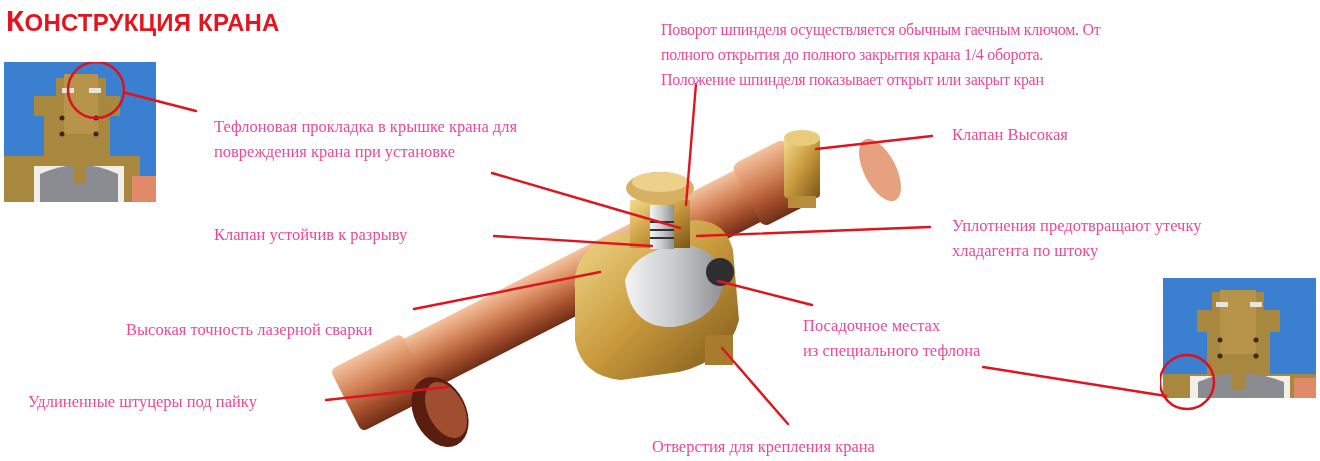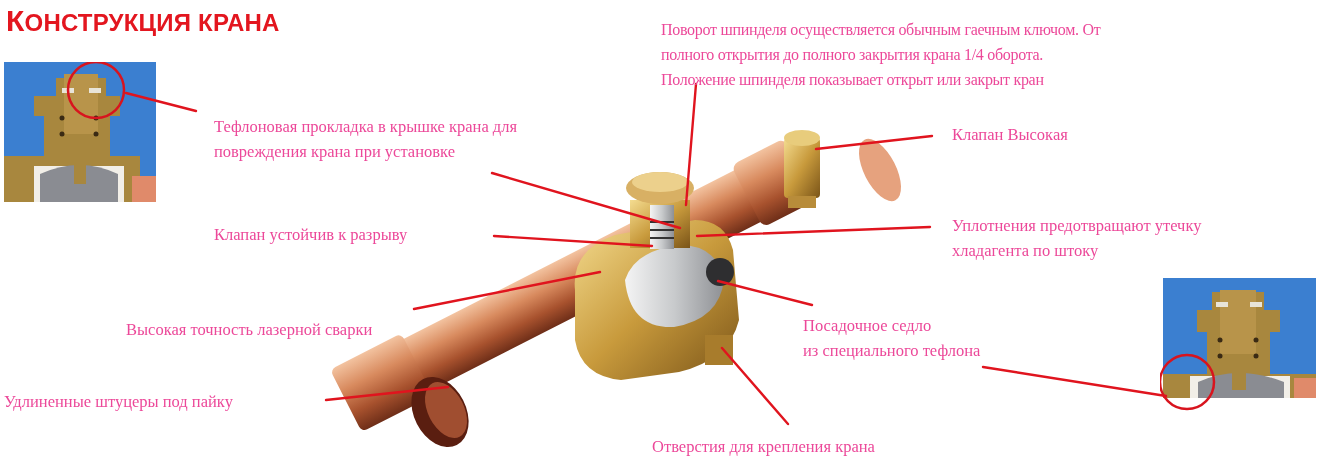--- a/index.html
+++ b/index.html
@@ -145,23 +145,23 @@
 <div class="label" style="left:952px;top:213px">
   <span>Уплотнения предотвращают утечку</span>
   <span>хладагента по штоку</span>
 </div>
 
 <div class="label" style="left:126px;top:317px">
   <span>Высокая точность лазерной сварки</span>
 </div>
 
 <div class="label" style="left:803px;top:313px">
-  <span>Посадочное седло</span>
+  <span>Посадочное местах</span>
   <span>из специального тефлона</span>
 </div>
 
-<div class="label" style="left:4px;top:389px">
+<div class="label" style="left:28px;top:389px">
   <span>Удлиненные штуцеры под пайку</span>
 </div>
 
 <div class="label" style="left:652px;top:434px">
   <span>Отверстия для крепления крана</span>
 </div>
 
 </body></html>

